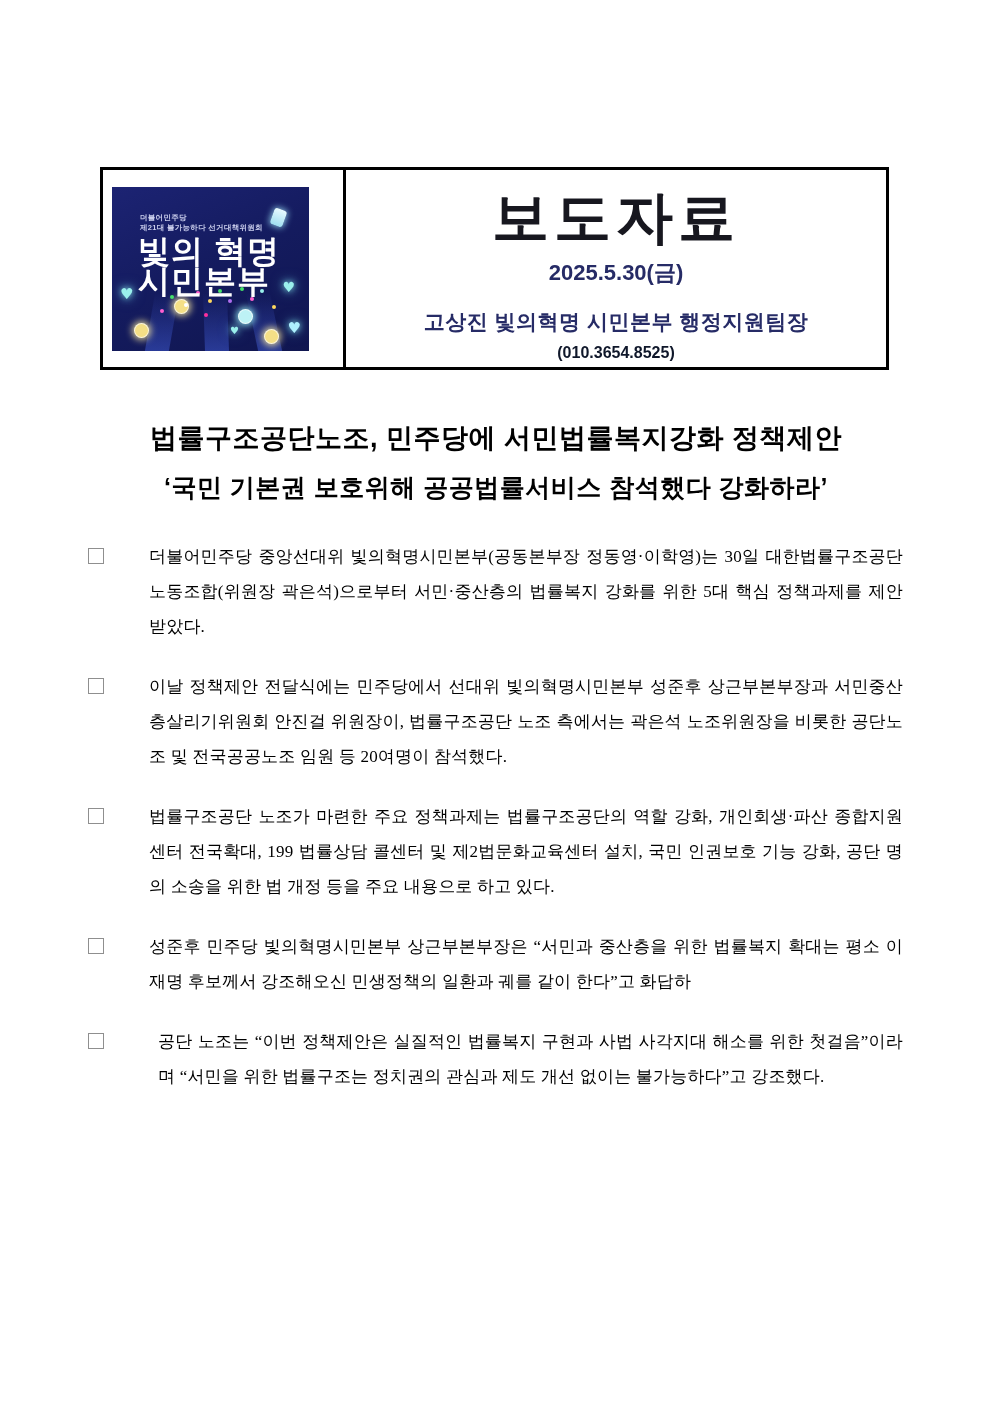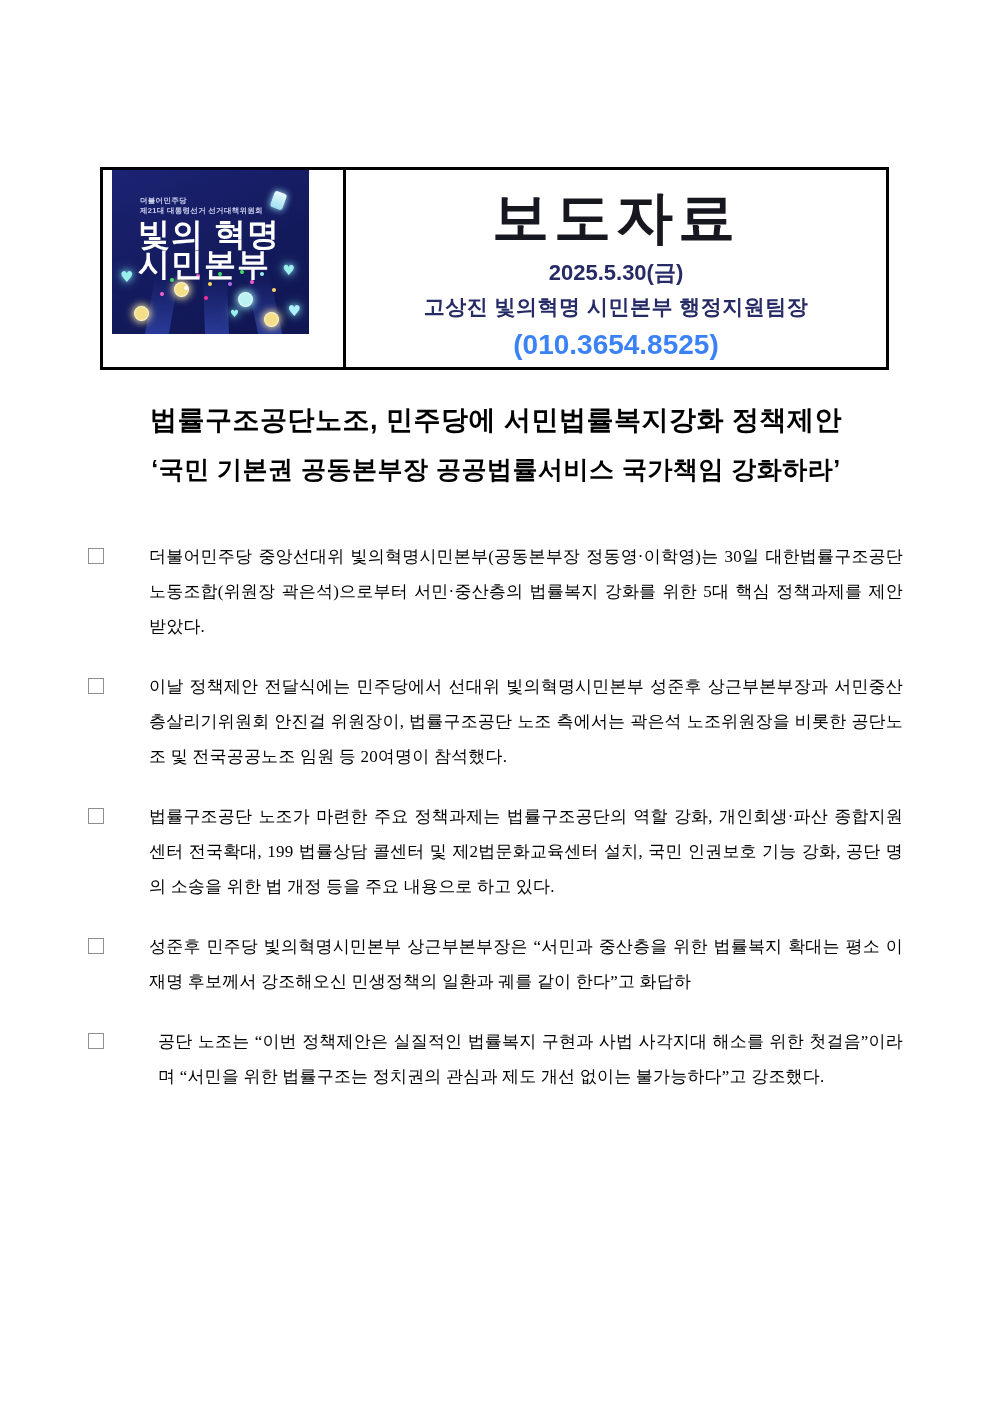--- a/index.html
+++ b/index.html
@@ -15,21 +15,21 @@
   
   .press-table {
     position: absolute; top: 167px; left: 100px;
     width: 783px; height: 197px;
     border: 3px solid #000;
     display: flex;
   }
   .cell-logo {
     width: 240px; flex: none;
     border-right: 3px solid #000;
-    display: flex; 
+    display: flex; align-items: center;
   }
   .logo {
     width: 197px; height: 164px; margin-left: 9px;
     background: linear-gradient(155deg, #1c2373 0%, #141b5e 50%, #101650 100%);
     position: relative; overflow: hidden;
   }
   .logo-org {
     padding: 26px 0 0 28px;
     font-family: "Liberation Sans", sans-serif;
     font-size: 7.5px; line-height: 10px; font-weight: 600;
@@ -87,26 +87,26 @@
     flex: 1;
     display: flex; flex-direction: column; align-items: center;
     padding-top: 6px;
     font-family: "Liberation Sans", sans-serif;
   }
   .doc-type {
     font-size: 57px; font-weight: 900;
     color: #17171f; letter-spacing: 5px; line-height: 82px;
   }
   .hdr-date    { font-size: 22px; font-weight: 700; color: #262b66; margin-top: 0px; }
-  .hdr-contact { font-size: 21px; font-weight: 700; color: #262b66; margin-top: 5px; letter-spacing: 0.5px; }
-  .hdr-phone   { font-size: 28px; font-weight: 700; color: #3b82f6; margin-top: 8px; }
+  .hdr-contact { font-size: 21px; font-weight: 700; color: #262b66; margin-top: 20px; letter-spacing: 0.5px; }
+  .hdr-phone   { font-size: 16px; font-weight: 700; color: #0f172a; margin-top: 8px; }
 
   
   .headline {
-    position: absolute; top: 402px; left: 0; width: 100%;
+    position: absolute; top: 420px; left: 0; width: 100%;
     text-align: center;
     font-family: "Liberation Sans", sans-serif;
     color: #000;
   }
   .headline-title { font-size: 27px; font-weight: 800; letter-spacing: 0.5px; }
   .headline-sub   { font-size: 25px; font-weight: 800; margin-top: 15px; letter-spacing: 0.5px; }
 
   
   .content {
     position: absolute; top: 539px; left: 88px; width: 815px;
@@ -129,21 +129,21 @@
 </style>
 </head>
 <body>
 
 <div class="press-table">
   <div class="cell-logo">
     <div class="logo">
       <span class="lamp"></span>
       <div class="logo-org">
         <div>더불어민주당</div>
-        <div>제21대 대통령선거 선거대책위원회</div>
+        <div>제21대 불가능하다 선거대책위원회</div>
       </div>
       <div class="logo-name">
         <div>빛의 혁명</div>
         <div>시민본부</div>
       </div>
       <span class="heart h1">♥</span>
       <span class="heart h2">♥</span>
       <span class="heart h3">♥</span>
       <span class="heart h4">♥</span>
       <span class="beam b1"></span>
@@ -172,21 +172,21 @@
   <div class="cell-info">
     <div class="doc-type">보도자료</div>
     <div class="hdr-date">2025.5.30(금)</div>
     <div class="hdr-contact">고상진 빛의혁명 시민본부 행정지원팀장</div>
     <div class="hdr-phone">(010.3654.8525)</div>
   </div>
 </div>
 
 <div class="headline">
   <div class="headline-title">법률구조공단노조, 민주당에 서민법률복지강화 정책제안</div>
-  <div class="headline-sub">‘국민 기본권 공동본부장 공공법률서비스 국가책임 강화하라’</div>
+  <div class="headline-sub">‘국민 기본권 보호위해 공공법률서비스 참석했다 강화하라’</div>
 </div>
 
 <div class="content">
   <div class="para">
     <span class="bullet"></span>
     <div class="ptext">더불어민주당 중앙선대위 빛의혁명시민본부(공동본부장 정동영·이학영)는 30일 대한법률구조공단 노동조합(위원장 곽은석)으로부터 서민·중산층의 법률복지 강화를 위한 5대 핵심 정책과제를 제안받았다.</div>
   </div>
   <div class="para">
     <span class="bullet"></span>
     <div class="ptext">이날 정책제안 전달식에는 민주당에서 선대위 빛의혁명시민본부 성준후 상근부본부장과 서민중산층살리기위원회 안진걸 위원장이, 법률구조공단 노조 측에서는 곽은석 노조위원장을 비롯한 공단노조 및 전국공공노조 임원 등 20여명이 참석했다.</div>

